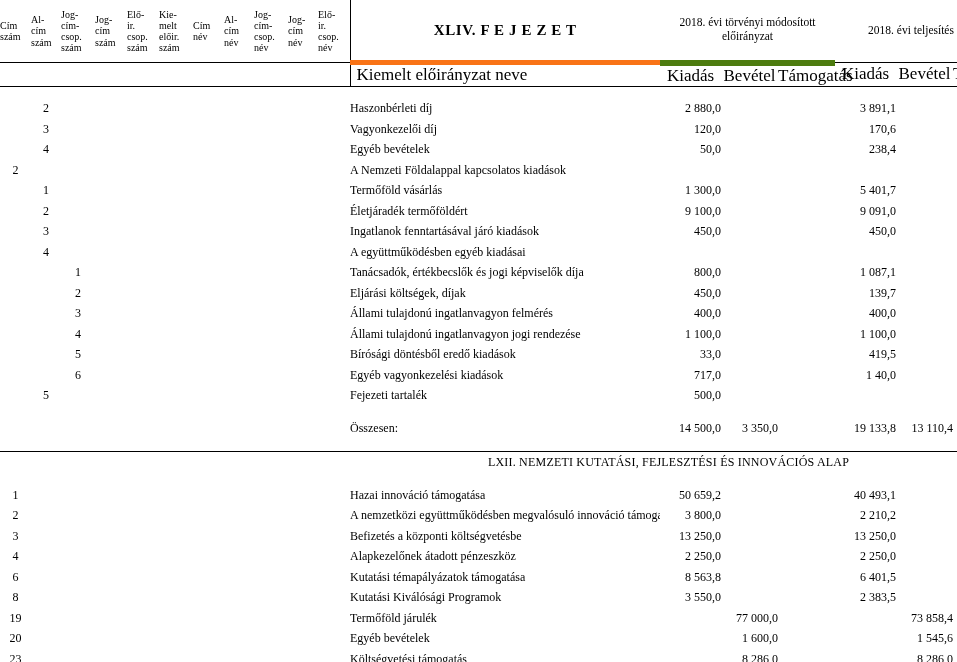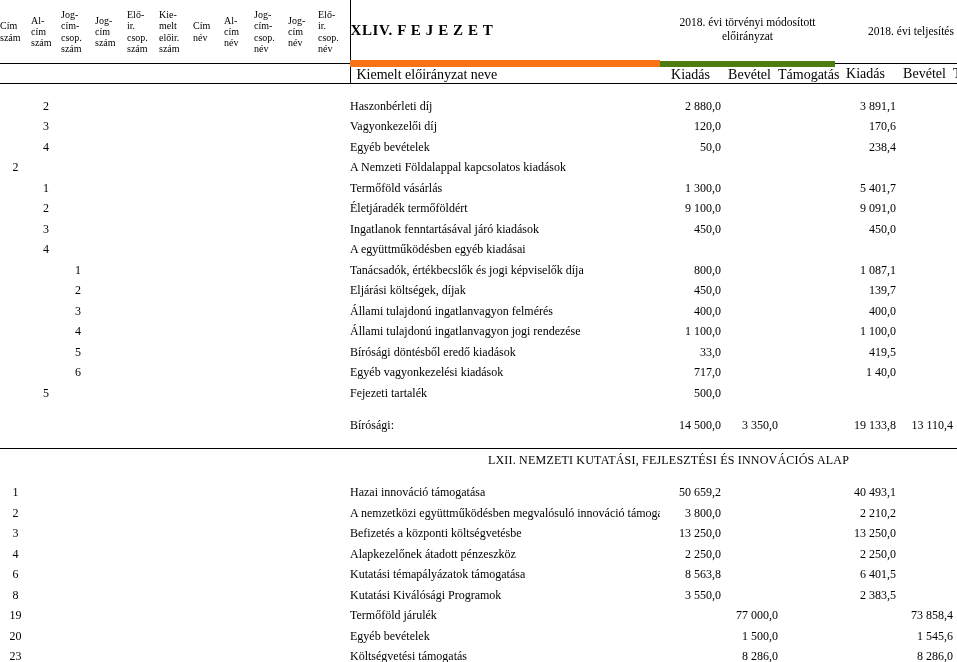--- a/index.html
+++ b/index.html
@@ -39,41 +39,42 @@
     line-height: 1.12;
     text-align: left;
     padding: 2px 2px 1px 3px;
     vertical-align: top;
     height: 60px;
   }
   .hdr-sep {
     border-right: 1px solid #000;
   }
   .hdr-title-cell {
-    border-bottom: 7px solid #f97316;
+    border-bottom: 5px solid #f97316;
+    text-align: center;
     vertical-align: top;
     padding-top: 8px;
     height: 60px;
   }
   .hdr-title {
     font-size: 15px;
     font-weight: bold;
     letter-spacing: 0.6px;
   }
   .hdr-group {
     text-align: center;
     font-size: 11.5px;
     line-height: 1.2;
     padding: 2px 4px;
     vertical-align: top;
   }
   .hdr-sub-row td {
     border-bottom: 1px solid #000;
     text-align: center;
-    font-size: 14px;
+    font-size: 17px;
     padding: 1px 3px 3px 3px;
   }
   .hdr-sub-left {
     text-align: left !important;
     padding-left: 6px !important;
   }
 
   
   tr.datarow td {
     height: 20.5px;
@@ -463,21 +464,21 @@
           <td class="cell-val"></td>
           <td class="cell-val"></td>
           <td class="cell-val"></td>
           <td class="cell-val"></td>
         </tr>
         <tr class="spacer">
           <td colspan="18"></td>
         </tr>
         <tr class="datarow sum-row">
           <td colspan="11"></td>
-          <td class="cell-name sum-label">Bírósági:</td>
+          <td class="cell-name sum-label">Összesen:</td>
           <td class="cell-val">14 500,0</td>
           <td class="cell-val">3 350,0</td>
           <td class="cell-val"></td>
           <td class="cell-val">19 133,8</td>
           <td class="cell-val">13 110,4</td>
           <td class="cell-val"></td>
         </tr>
         <tr class="spacer">
           <td colspan="18"></td>
         </tr>
@@ -606,21 +607,21 @@
         <tr class="datarow">
           <td class="cell-num">20</td>
           <td class="cell-num"></td>
           <td class="cell-num"></td>
           <td class="cell-num"></td>
           <td class="cell-num"></td>
           <td class="cell-num"></td>
           <td colspan="5"></td>
           <td class="cell-name bold">Egyéb bevételek</td>
           <td class="cell-val bold"></td>
-          <td class="cell-val bold">1 500,0</td>
+          <td class="cell-val bold">1 600,0</td>
           <td class="cell-val bold"></td>
           <td class="cell-val bold"></td>
           <td class="cell-val bold">1 545,6</td>
           <td class="cell-val bold"></td>
         </tr>
         <tr class="datarow">
           <td class="cell-num">23</td>
           <td class="cell-num"></td>
           <td class="cell-num"></td>
           <td class="cell-num"></td>

